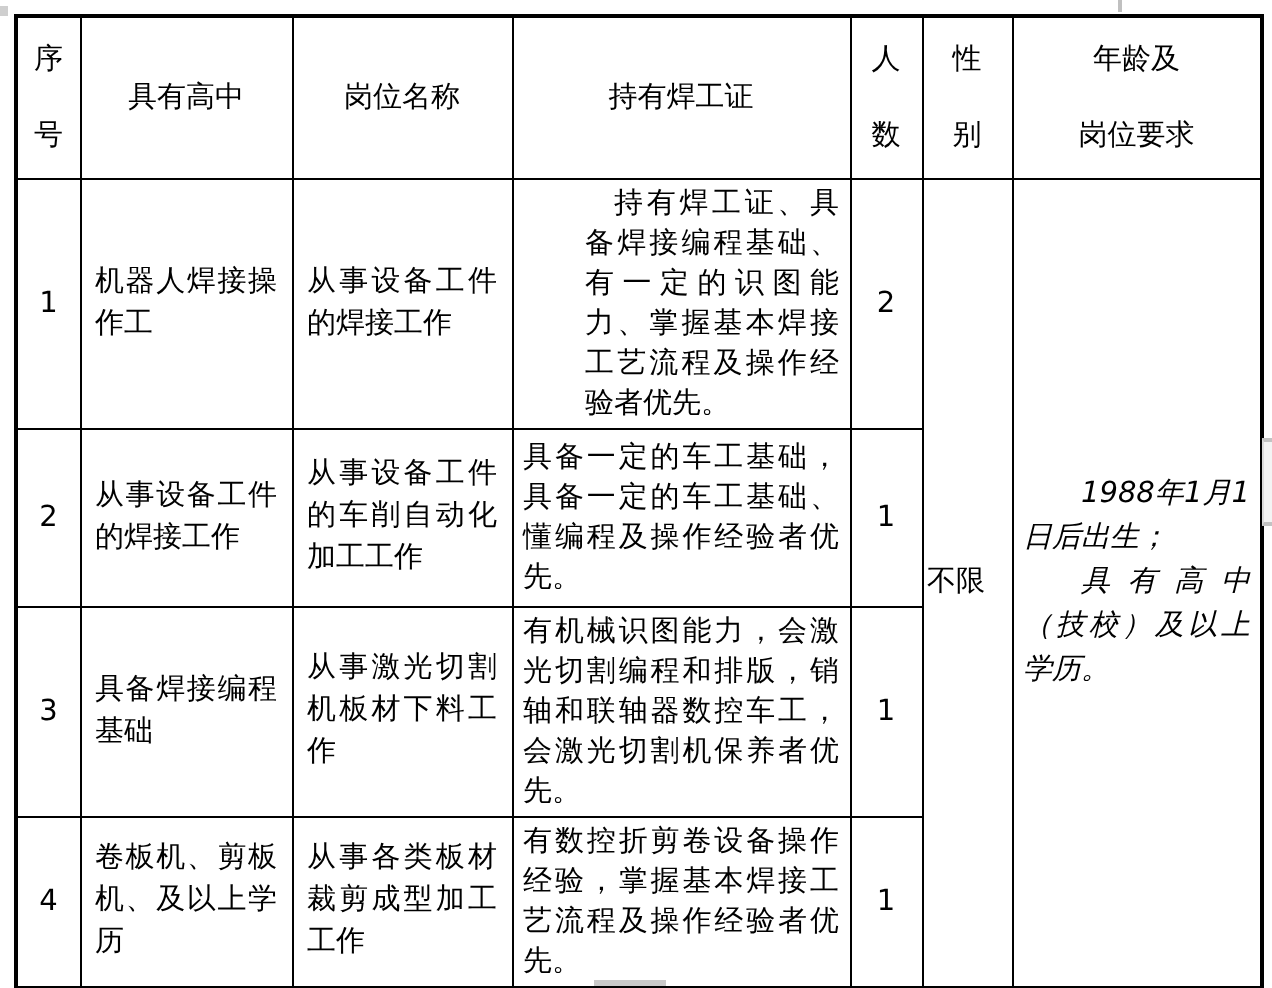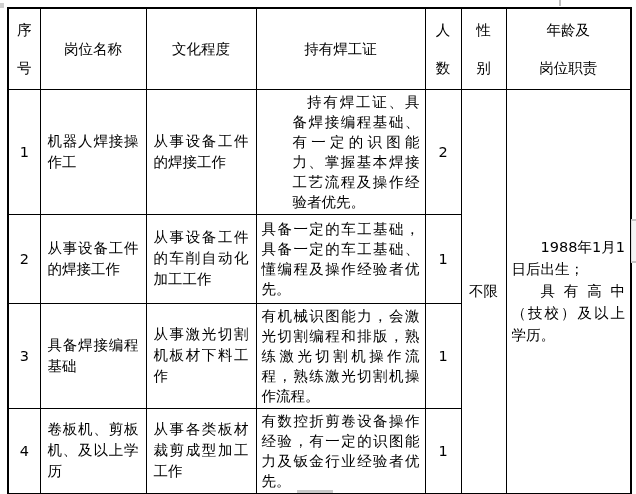--- a/index.html
+++ b/index.html
@@ -48,29 +48,29 @@
     margin-left: 33px;
   }
   td.req {
     text-align: justify;
     text-justify: inter-character;
     line-height: 20px;
     padding: 2px 5px;
   }
   td.req.indent1 { text-indent: 1em; padding-left: 36px; }
   td.gender {
-    text-align: center;
     line-height: 22px;
     padding: 0 2px;
   }
   td.age {
     text-align: justify;
     text-justify: inter-character;
     line-height: 22px;
     padding: 0 5px;
+    font-style: italic;
   }
   td.age p {
     margin: 0;
     text-indent: 2em;
   }
   
   .scroll-fragment {
     position: absolute;
     left: 631px;
     top: 219px;
@@ -119,29 +119,29 @@
       <col style="width:110px">
       <col style="width:169px">
       <col style="width:36px">
       <col style="width:45px">
       <col style="width:125px">
     </colgroup>
     <tbody>
         <tr style="height:81px">
       <th class="hdr">序
 号</th>
+      <th class="hdr">具有高中</th>
       <th class="hdr">岗位名称</th>
-      <th class="hdr">文化程度</th>
       <th class="hdr">持有焊工证</th>
       <th class="hdr">人
 数</th>
       <th class="hdr">性
 别</th>
       <th class="hdr">年龄及
-岗位职责</th>
+岗位要求</th>
     </tr>
     <tr style="height:121px">
       <td class="num">1</td>
       <td class="name">机器人焊接操作工</td>
       <td class="duty">从事设备工件的焊接工作</td>
       <td class="req indent1">持有焊工证、具备焊接编程基础、有一定的识图能力、掌握基本焊接工艺流程及操作经验者优先。</td>
       <td class="num">2</td>
       <td class="gender" rowspan="4">不限</td>
       <td class="age" rowspan="4">
         <p>1988年1月1日后出生；</p>
@@ -152,28 +152,28 @@
       <td class="num">2</td>
       <td class="name">从事设备工件的焊接工作</td>
       <td class="duty">从事设备工件的车削自动化加工工作</td>
       <td class="req">具备一定的车工基础，具备一定的车工基础、懂编程及操作经验者优先。</td>
       <td class="num">1</td>
     </tr>
     <tr style="height:105px">
       <td class="num">3</td>
       <td class="name">具备焊接编程基础</td>
       <td class="duty">从事激光切割机板材下料工作</td>
-      <td class="req">有机械识图能力，会激光切割编程和排版，熟练激光切割机操作流程，熟练激光切割机操作流程。</td>
+      <td class="req">有机械识图能力，会激光切割编程和排版，销轴和联轴器数控车工，会激光切割机保养者优先。</td>
       <td class="num">1</td>
     </tr>
     <tr style="height:85px">
       <td class="num">4</td>
       <td class="name">卷板机、剪板机、及以上学历</td>
       <td class="duty">从事各类板材裁剪成型加工工作</td>
-      <td class="req">有数控折剪卷设备操作经验，有一定的识图能力及钣金行业经验者优先。</td>
+      <td class="req">有数控折剪卷设备操作经验，掌握基本焊接工艺流程及操作经验者优先。</td>
       <td class="num">1</td>
     </tr>
   </tbody>
     </table>
 
   <div class="scroll-fragment"></div>
   <div class="resize-marker"></div>
   <div class="edge-tick-top"></div>
   <div class="corner-tick"></div>
 

